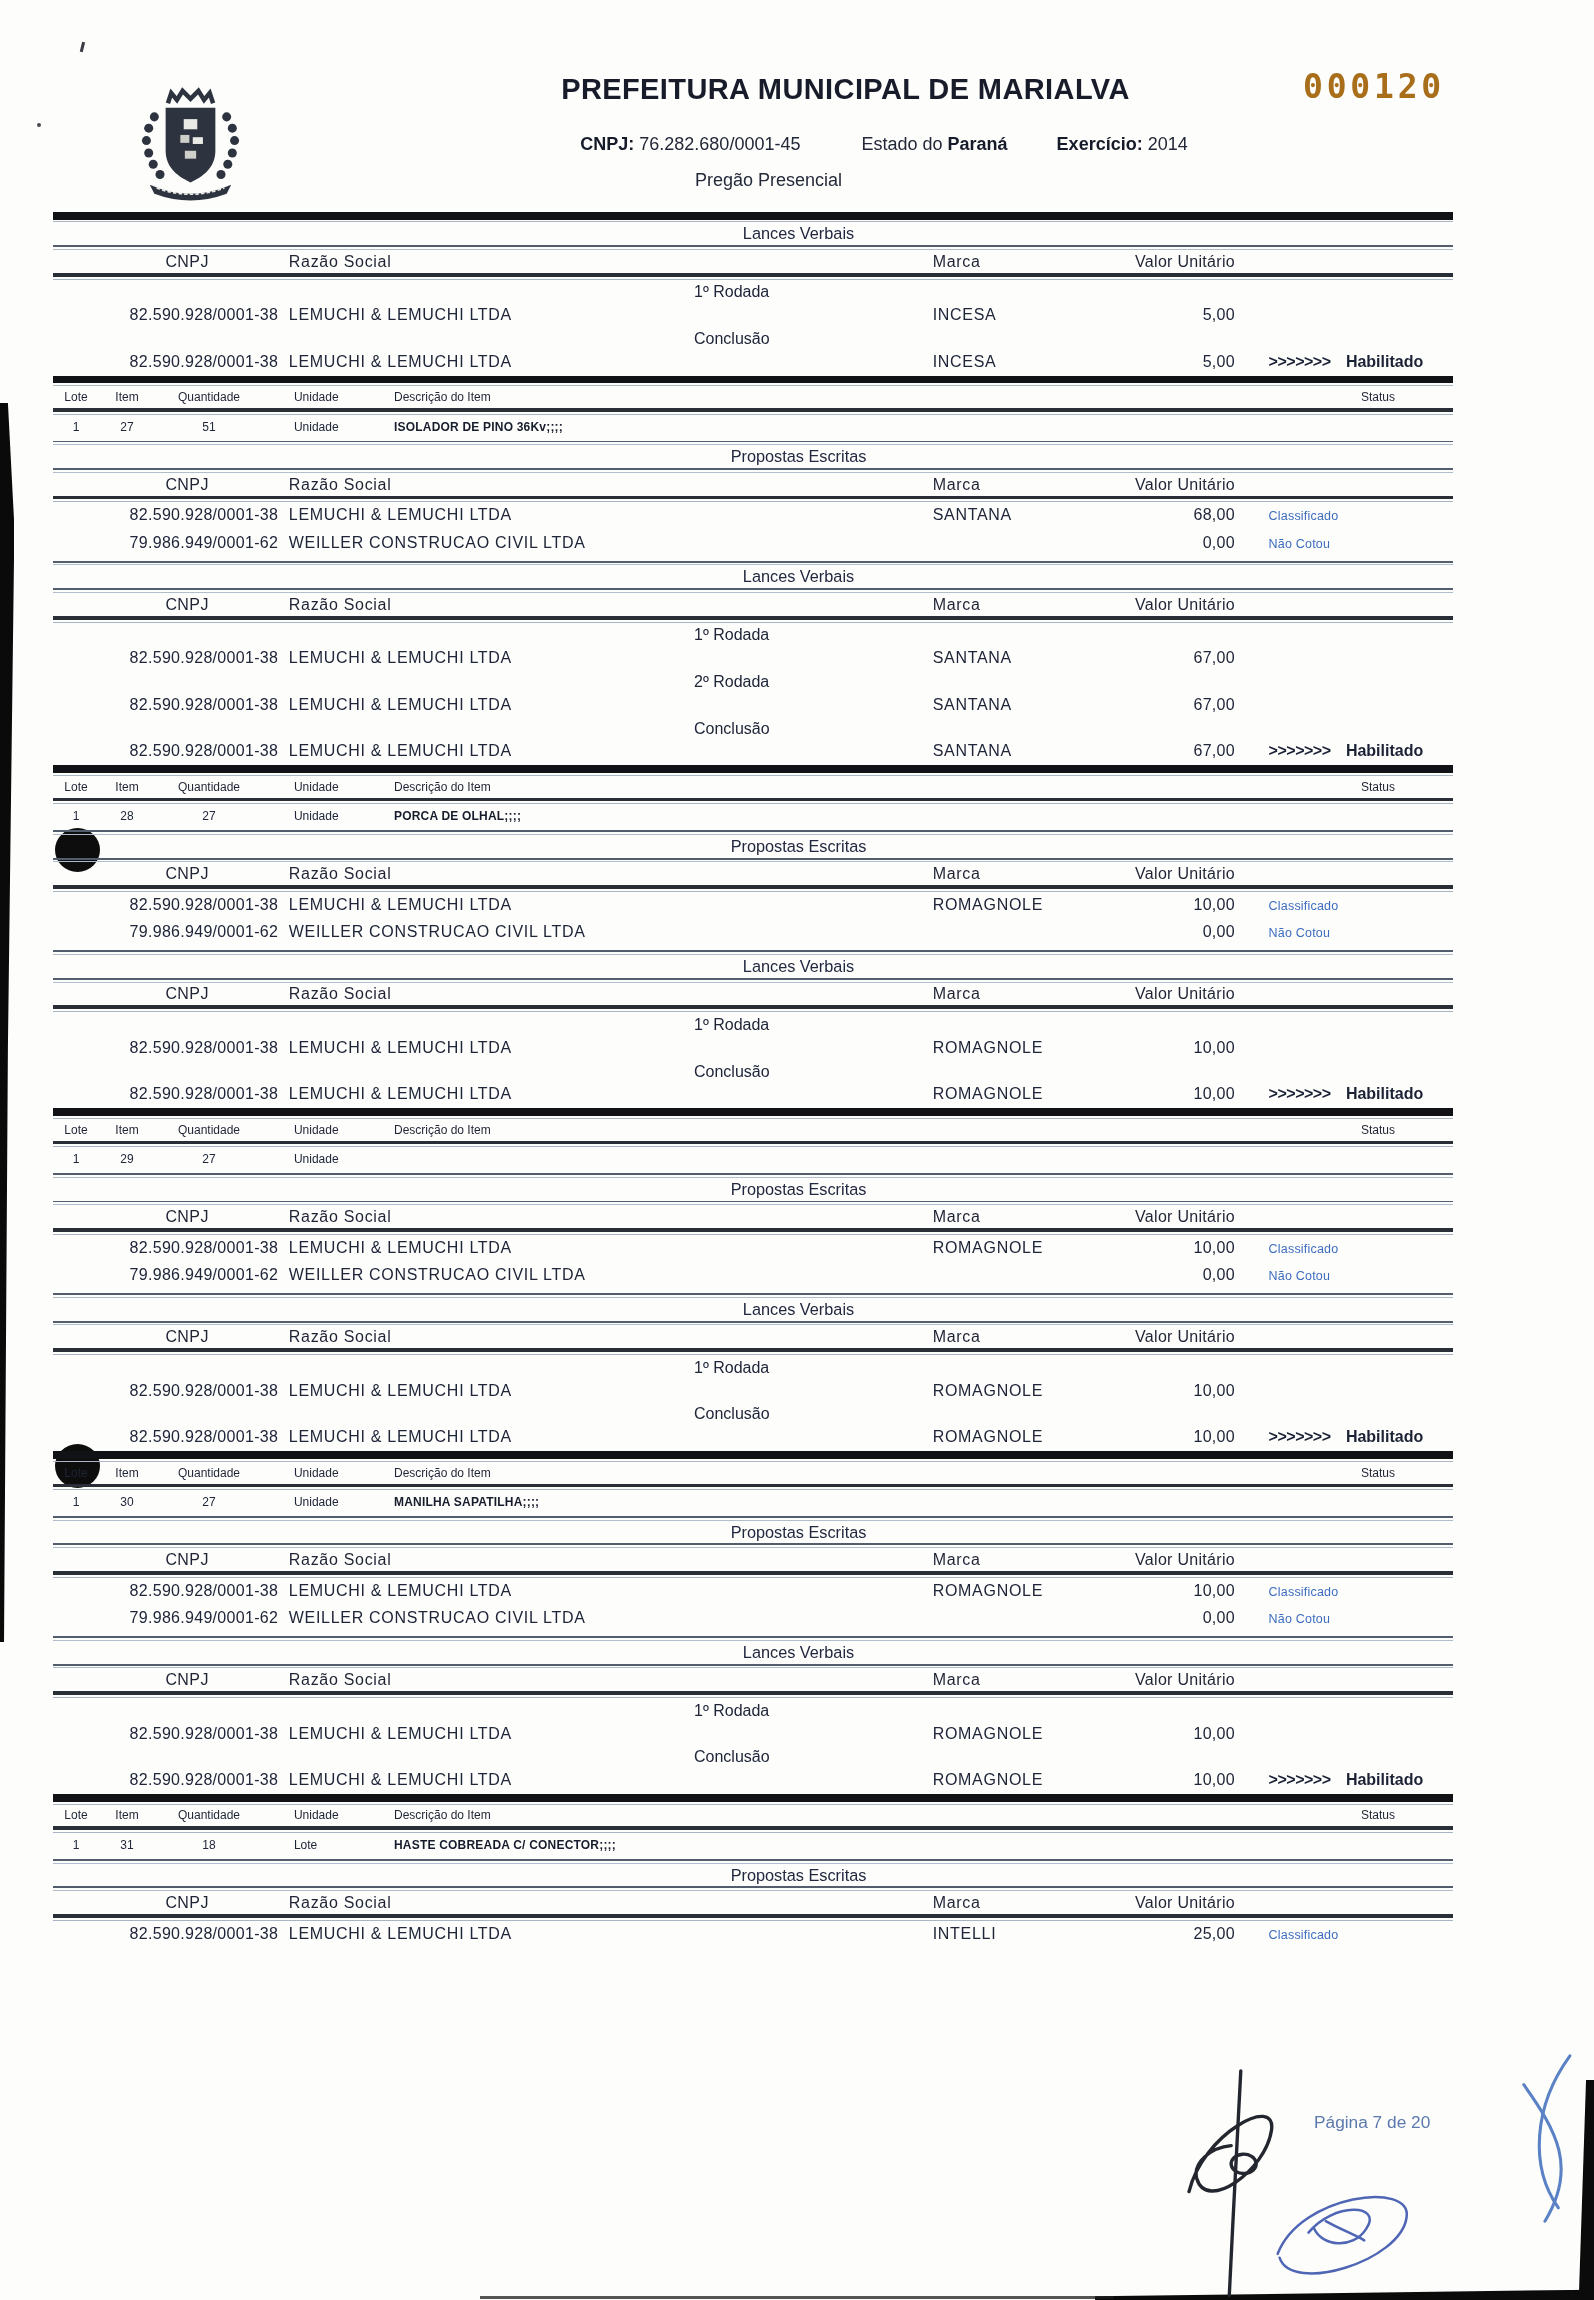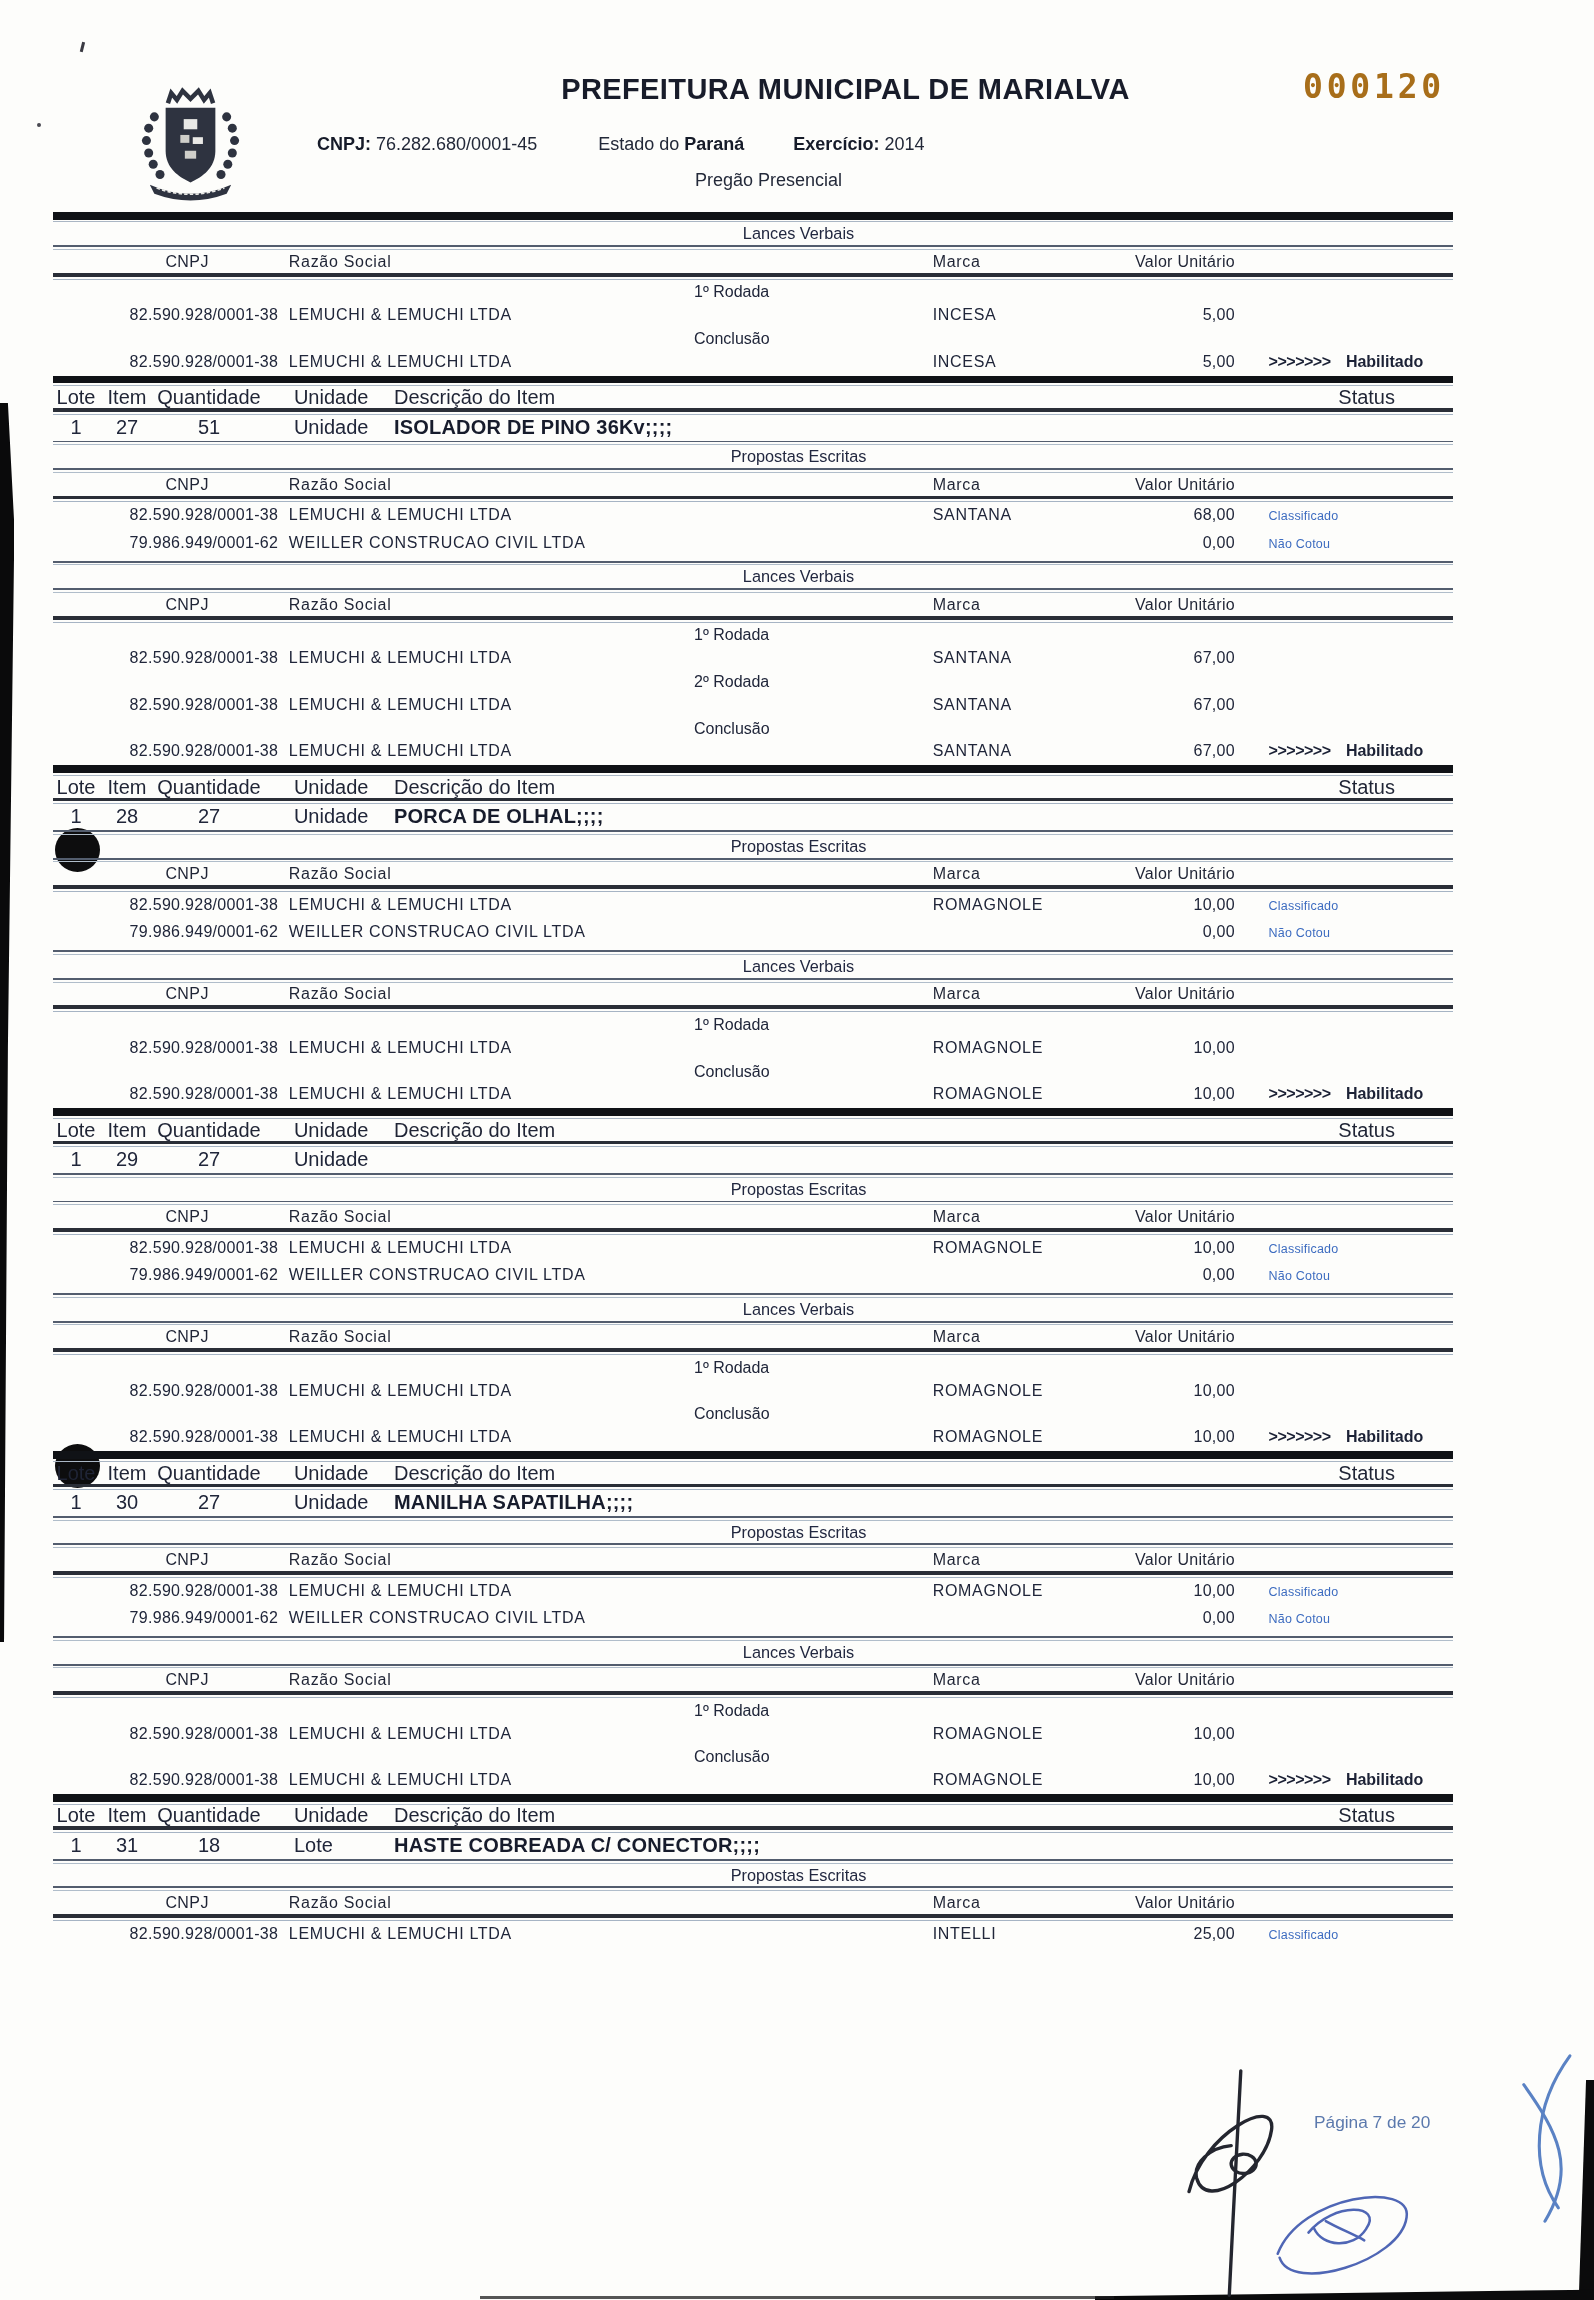--- a/index.html
+++ b/index.html
@@ -2,21 +2,21 @@
 <html><head>
 <meta charset="utf-8">
 <style>
   html,body{margin:0;padding:0;background:#9a9a9a;}
   .page{position:relative;width:1595px;height:2301px;background:#fdfdfb;overflow:hidden;
         font-family:"Liberation Sans", sans-serif;color:#20263a;}
 
   
   .hd-title{position:absolute;top:73px;left:317px;width:1057px;text-align:center;
             font-size:29px;font-weight:bold;letter-spacing:0.4px;color:#181c2a;}
-  .hd-cnpj{position:absolute;top:134px;left:317px;width:1134px;
+  .hd-cnpj{position:absolute;top:134px;left:317px;width:1134px;text-align:center;
            font-size:18px;color:#222838;}
   .hd-cnpj b{color:#161b29;}
   .hd-cnpj .gap1{display:inline-block;width:56px;}
   .hd-cnpj .gap2{display:inline-block;width:44px;}
   .hd-sub{position:absolute;top:170px;left:317px;width:903px;text-align:center;
           font-size:18px;color:#242a3a;}
   .stamp{position:absolute;top:67px;left:1303px;font-family:"DejaVu Sans Mono",monospace;
          font-size:33px;letter-spacing:3.8px;color:#a16207;font-weight:bold;opacity:.92;}
 
   
@@ -42,21 +42,21 @@
   .cols5.hdr .c1{text-align:center;padding-left:43px;letter-spacing:0.4px;}
   .cols5.row{font-size:16px;line-height:19px;margin:3.8px 0 4.8px;}
   .cols5.prop-row{margin:5.8px 0 6.7px;}
 
   .round{font-size:16px;line-height:19px;margin:4.8px 0 0 641px;color:#20263a;}
   .arrows{font-weight:bold;letter-spacing:-0.5px;margin-right:15.4px;color:#1c2236;}
   .hab{font-weight:bold;color:#1c2236;}
   .blue{color:#3d6cc0;font-size:12.5px;letter-spacing:0.2px;}
 
   .lgrid{display:grid;grid-template-columns:46px 56px 108px 29px 102px 1fr 120px;align-items:baseline;
-         font-size:20px;}
+         font-size:12px;}
   .lgrid .l1,.lgrid .l2,.lgrid .l3{text-align:center;}
   .lgrid .l5{padding-left:1.9px;}
   .lgrid .l7{text-align:right;padding-right:58px;}
   .lgrid.lg-hdr{line-height:19px;margin:1px 0 1px;color:#1f2435;}
   .lgrid.lg-row{line-height:19px;margin:3.8px 0 3.8px;}
   .lgrid .desc{font-weight:bold;letter-spacing:0.2px;color:#171c2c;}
 
   
   .left-band{position:absolute;left:0;top:403px;width:14.4px;height:1239px;background:#0a0a0b;
              clip-path:polygon(0 0,55% 0,100% 10%,55% 52%,28% 100%,0 100%);}

